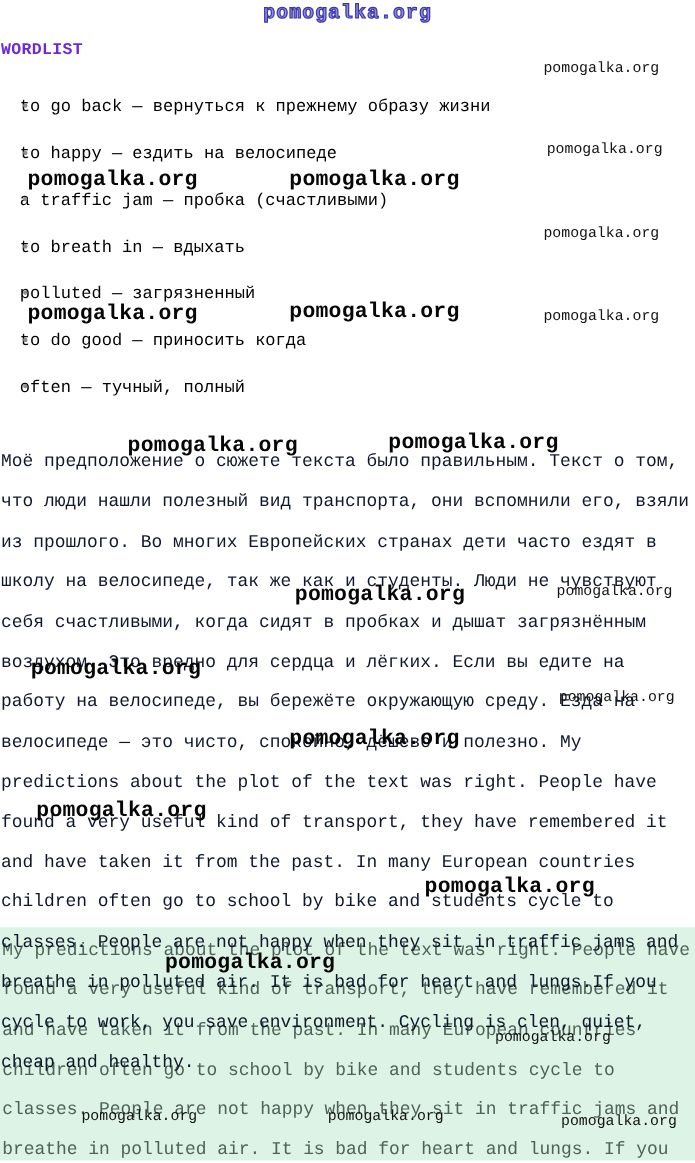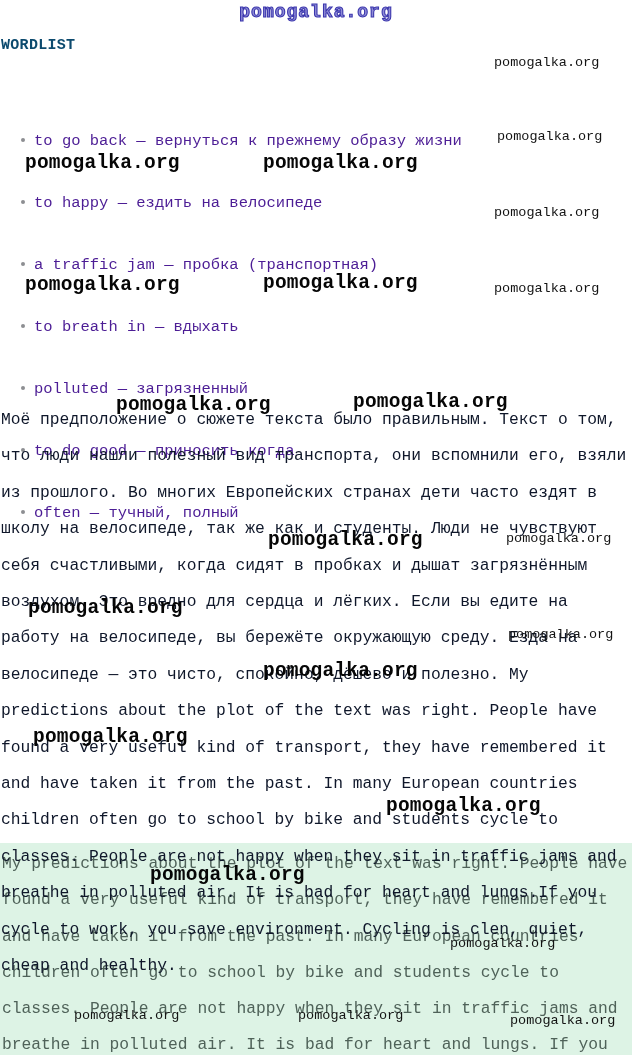--- a/index.html
+++ b/index.html
@@ -22,37 +22,36 @@
     color: #8f8cd6;
     -webkit-text-stroke: 1.1px #3b36ad;
     z-index: 5;
   }
   .wordlist-title {
     position: absolute;
     top: 37px; left: 1px;
     font-size: 15px;
     font-weight: 700;
     letter-spacing: 0.3px;
-    color: #0c4a6e;
+    color: #6d28d9;
     z-index: 2;
   }
   .wordlist {
     position: absolute;
     top: 88px; left: 0; width: 620px;
     z-index: 2;
   }
   .wordlist ul { list-style: none; margin: 0; padding: 0; }
   .wordlist li {
     position: relative;
-    padding-left: 34px;
+    padding-left: 18px;
     margin-bottom: 24.5px;
     font-size: 15.5px;
     line-height: 18px;
-    color: #4c1d95;
-    margin-top: 44px;
+    color: #000000;
   }
   .wordlist li::before {
     content: "";
     position: absolute;
     left: 21px; top: 6px;
     width: 4px; height: 4px;
     border-radius: 50%;
     background: #8d8e92;
   }
   .main-text {
@@ -100,21 +99,21 @@
 <div class="page">
 
   <div class="wm-top">pomogalka.org</div>
 
   <div class="wordlist-title">WORDLIST</div>
 
   <div class="wordlist">
     <ul>
         <li>to go back — вернуться к прежнему образу жизни</li>
         <li>to happy — ездить на велосипеде</li>
-        <li>a traffic jam — пробка (транспортная)</li>
+        <li>a traffic jam — пробка (счастливыми)</li>
         <li>to breath in — вдыхать</li>
         <li>polluted — загрязненный</li>
         <li>to do good — приносить когда</li>
         <li>often — тучный, полный</li>
       </ul>
   </div>
 
   <div class="main-text">Моё предположение о сюжете текста было правильным. Текст о том, что люди нашли полезный вид транспорта, они вспомнили его, взяли из прошлого. Во многих Европейских странах дети часто ездят в школу на велосипеде, так же как и студенты. Люди не чувствуют себя счастливыми, когда сидят в пробках и дышат загрязнённым воздухом. Это вредно для сердца и лёгких. Если вы едите на работу на велосипеде, вы бережёте окружающую среду. Езда на велосипеде — это чисто, спокойно, дёшево и полезно. My predictions about the plot of the text was right. People have found a very useful kind of transport, they have remembered it and have taken it from the past. In many European countries children often go to school by bike and students cycle to classes. People are not happy when they sit in traffic jams and breathe in polluted air. It is bad for heart and lungs.If you cycle to work, you save environment. Cycling is clen, quiet, cheap and healthy.</div>
 
   <div class="green-block" style="background: rgb(221, 243, 229); color: rgb(79, 98, 89);">My predictions about the plot of the text was right. People have found a very useful kind of transport, they have remembered it and have taken it from the past. In many European countries children often go to school by bike and students cycle to classes. People are not happy when they sit in traffic jams and breathe in polluted air. It is bad for heart and lungs. If you cycle to work, you save environment. Cycling is clen, quiet, cheap and healthy.</div>

